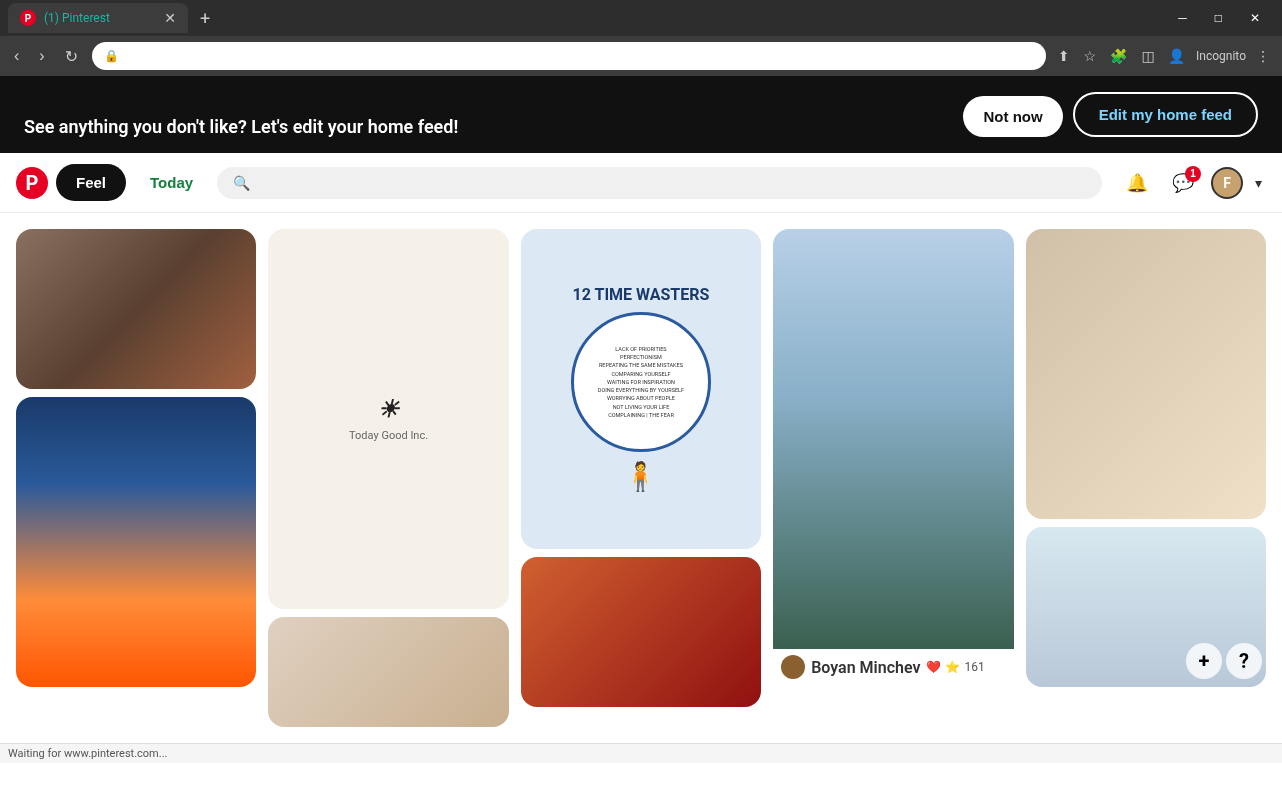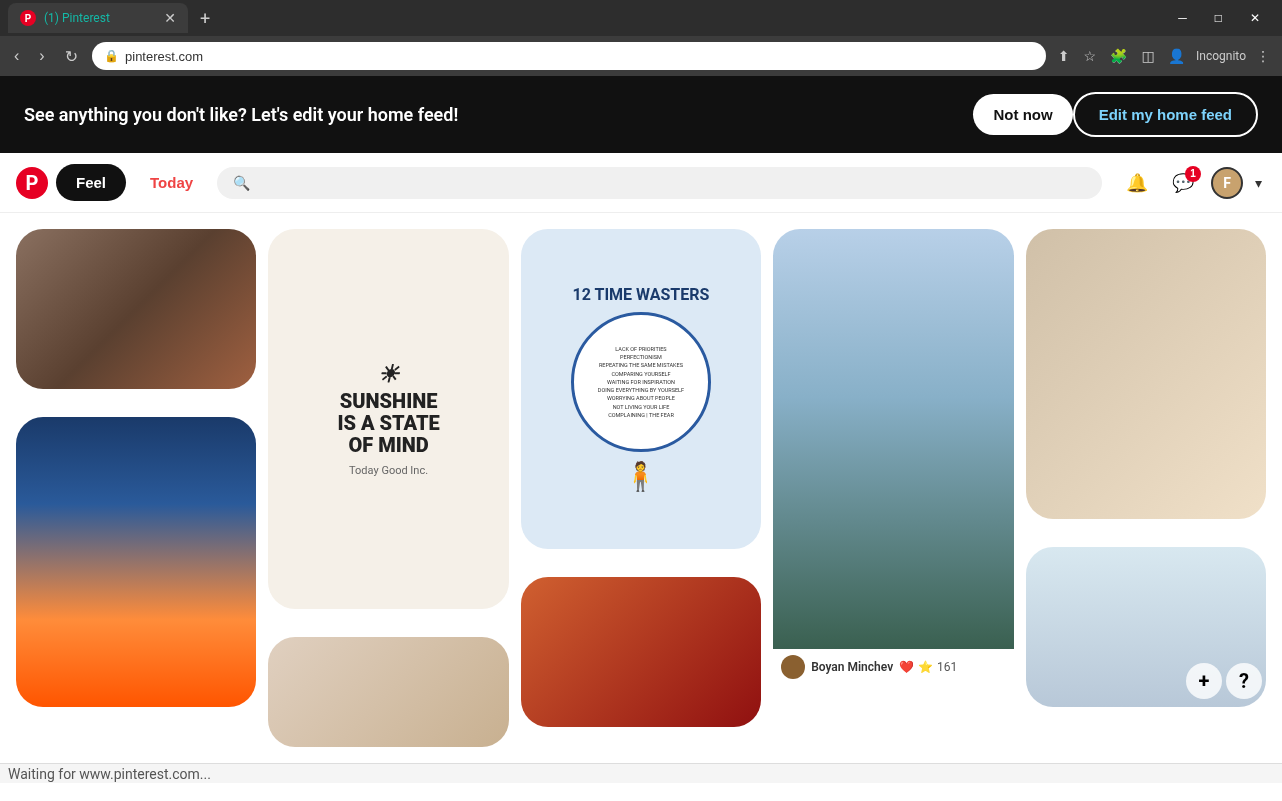--- a/index.html
+++ b/index.html
@@ -19,53 +19,53 @@
     .browser-toolbar { background: #3c3c3c; display: flex; align-items: center; padding: 4px 8px; gap: 8px; height: 40px; }
     .nav-btn { background: transparent; border: none; color: #ccc; font-size: 16px; cursor: pointer; padding: 4px 6px; border-radius: 4px; }
     .address-bar { flex: 1; background: #fff; border-radius: 20px; display: flex; align-items: center; padding: 4px 12px; gap: 6px; height: 28px; }
     .address-lock { color: #555; font-size: 12px; }
     .address-input { flex: 1; border: none; outline: none; font-size: 13px; color: #333; background: transparent; }
     .toolbar-actions { display: flex; align-items: center; gap: 6px; }
     .toolbar-icon { color: #ccc; font-size: 14px; cursor: pointer; padding: 4px; }
     .incognito-text { color: #ccc; font-size: 12px; }
 
     
-    .banner { background: #111; color: #fff; display: flex; align-items: center; padding: 16px 24px; gap: 0; }
+    .banner { background: #111; color: #fff; display: flex; align-items: flex-end; padding: 16px 24px; gap: 10px; }
     .banner-text { flex: 1; font-size: 18px; font-weight: 600; }
     .btn-not-now { background: #fff; color: #111; border: none; border-radius: 24px; padding: 12px 20px; font-size: 15px; font-weight: 600; cursor: pointer; white-space: nowrap; }
     .btn-edit-feed { background: #111; color: #7dd3fc; border: 2px solid #fff; border-radius: 24px; padding: 12px 24px; font-size: 15px; font-weight: 600; cursor: pointer; white-space: nowrap; }
 
     
     .pinterest-nav { display: flex; align-items: center; padding: 8px 16px; gap: 8px; border-bottom: 1px solid #eee; height: 60px; }
     .pinterest-logo { width: 32px; height: 32px; background: #e60023; border-radius: 50%; display: flex; align-items: center; justify-content: center; color: #fff; font-size: 20px; font-weight: bold; flex-shrink: 0; }
     .nav-home-btn { background: #111; color: #fff; border: none; border-radius: 24px; padding: 10px 20px; font-size: 15px; font-weight: 600; cursor: pointer; }
-    .nav-today-btn { background: transparent; border: none; font-size: 15px; font-weight: 600; cursor: pointer; color: #ef4444; padding: 10px 16px; border-radius: 24px; }
+    .nav-today-btn { background: transparent; border: none; font-size: 15px; font-weight: 600; cursor: pointer; color: #15803d; padding: 10px 16px; border-radius: 24px; }
     .search-bar { flex: 1; background: #f0f0f0; border-radius: 24px; display: flex; align-items: center; padding: 8px 16px; gap: 8px; }
     .search-icon { color: #555; font-size: 14px; }
     .search-input { flex: 1; border: none; outline: none; background: transparent; font-size: 15px; color: #333; }
     .nav-icons { display: flex; align-items: center; gap: 8px; margin-left: 8px; }
     .nav-icon-btn { background: transparent; border: none; cursor: pointer; padding: 8px; border-radius: 50%; font-size: 18px; color: #333; position: relative; }
     .notif-badge { position: absolute; top: 2px; right: 2px; background: #e60023; color: #fff; border-radius: 50%; width: 16px; height: 16px; font-size: 10px; display: flex; align-items: center; justify-content: center; font-weight: bold; }
     .user-avatar { width: 32px; height: 32px; background: #c8a26e; border-radius: 50%; display: flex; align-items: center; justify-content: center; color: #fff; font-size: 14px; font-weight: bold; border: 2px solid #333; }
     .nav-dropdown { color: #333; cursor: pointer; font-size: 14px; padding: 4px; }
 
     
     .main-content { padding: 16px; background: #fff; }
     .masonry { columns: 5; column-gap: 12px; }
-    .pin-card { break-inside: avoid; border-radius: 27px; overflow: hidden; margin-bottom: 28px; position: relative; cursor: pointer; }
+    .pin-card { break-inside: avoid; border-radius: 16px; overflow: hidden; margin-bottom: 8px; position: relative; cursor: pointer; }
 
     
     .img-placeholder { width: 100%; display: block; }
     .pin-meta { display: flex; align-items: center; gap: 6px; padding: 6px 8px; }
     .pin-avatar { width: 24px; height: 24px; border-radius: 50%; object-fit: cover; }
-    .pin-username { font-size: 12px; font-weight: 600; color: #333; }
+    .pin-username { font-size: 16px; font-weight: 600; color: #333; }
     .pin-reactions { display: flex; align-items: center; gap: 4px; font-size: 12px; color: #555; }
 
     
-    .status-bar { background: #f5f5f5; border-top: 1px solid #ddd; padding: 2px 8px; font-size: 14px; color: #555; height: 20px; display: flex; align-items: center; }
+    .status-bar { background: #f5f5f5; border-top: 1px solid #ddd; padding: 2px 8px; font-size: 11px; color: #555; height: 20px; display: flex; align-items: center; }
 
     
     .time-wasters-card { background: #dce9f5; padding: 12px; height: 320px; display: flex; flex-direction: column; align-items: center; justify-content: center; }
     .time-wasters-title { font-size: 16px; font-weight: bold; color: #1a3a6b; margin-bottom: 8px; text-align: center; }
     .clock-circle { width: 140px; height: 140px; border: 3px solid #2a5aa0; border-radius: 50%; position: relative; display: flex; align-items: center; justify-content: center; background: #fff; }
 
     
     .tshirt-card { background: #f5f0e8; height: 380px; display: flex; align-items: center; justify-content: center; position: relative; }
 
     
@@ -98,21 +98,20 @@
       <button class="win-btn close">✕</button>
     </div>
   </div>
 
   <div class="browser-toolbar">
     <button class="nav-btn">‹</button>
     <button class="nav-btn">›</button>
     <button class="nav-btn">↻</button>
     <div class="address-bar">
       <span class="address-lock">🔒</span>
-      <input class="address-input" type="text" value="pinterest.com" style="">
     </div>
     <div class="toolbar-actions">
       <span class="toolbar-icon">⬆</span>
       <span class="toolbar-icon">☆</span>
       <span class="toolbar-icon">🧩</span>
       <span class="toolbar-icon">◫</span>
       <span class="toolbar-icon">👤</span>
       <span class="incognito-text">Incognito</span>
       <span class="toolbar-icon">⋮</span>
     </div>
@@ -152,21 +151,20 @@
       <div class="photo-people img-placeholder" style="background:linear-gradient(135deg,#8a7060 0%,#5a4030 50%,#a06040 100%);height:160px;"></div>
     </div>
     <div class="pin-card">
       <div class="photo-mountain img-placeholder" style="height:290px;"></div>
     </div>
 
     <div class="pin-card">
       <div class="tshirt-card img-placeholder">
         <div style="display:flex;flex-direction:column;align-items:center;justify-content:center;height:100%;gap:4px;">
           <div style="font-size:24px;font-weight:900;color:#222;font-style:italic;line-height:1;">☀</div>
-          <div style="font-size:20px;font-weight:900;color:#222;text-align:center;line-height:1.1;">SUNSHINE<br>IS A STATE<br>OF MIND</div>
           <div style="font-size:11px;color:#666;margin-top:4px;">Today Good Inc.</div>
         </div>
       </div>
     </div>
     <div class="pin-card">
       <div class="photo-beige img-placeholder" style="background:linear-gradient(135deg,#e0d0c0 0%,#c8b090 100%);height:110px;"></div>
     </div>
 
     <div class="pin-card">
       <div class="time-wasters-card img-placeholder">

